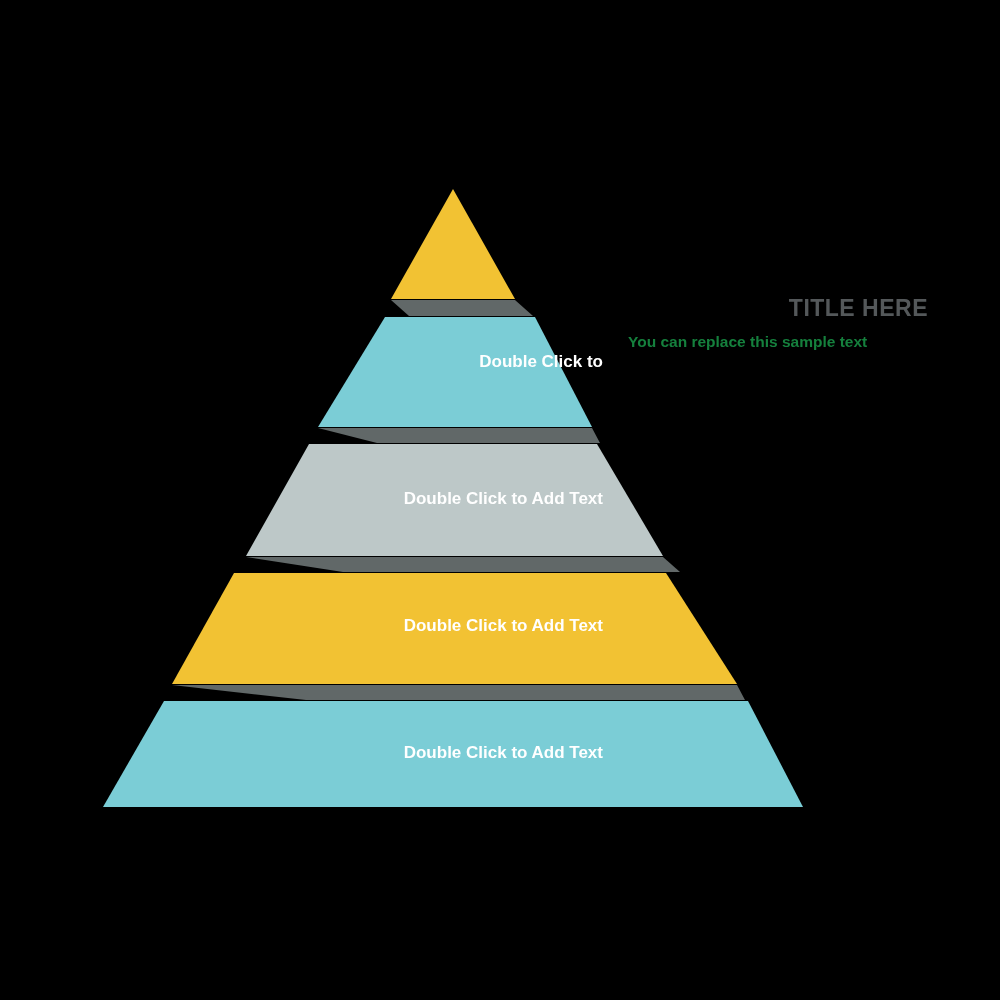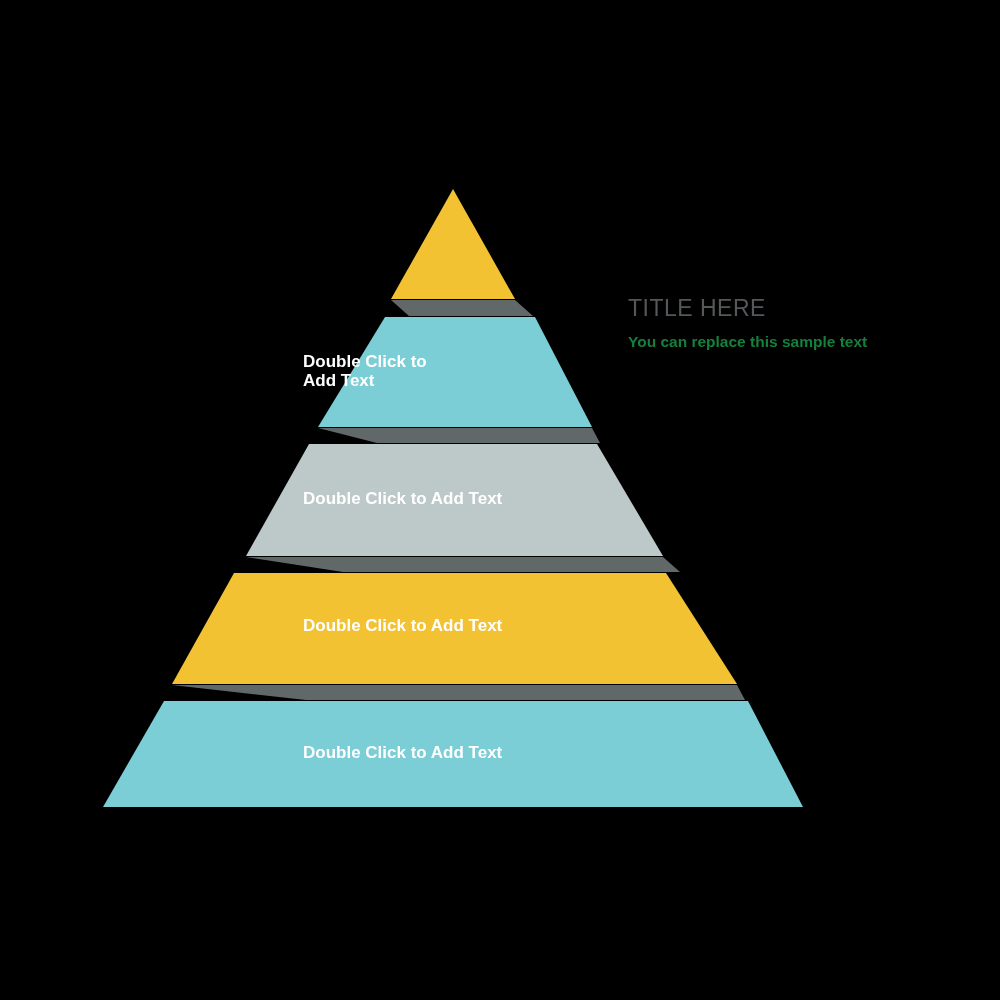--- a/index.html
+++ b/index.html
@@ -19,44 +19,45 @@
   }
   .pyramid-svg {
     position: absolute;
     left: 0;
     top: 0;
   }
   .tier-label {
     position: absolute;
     left: 303px;
     width: 300px;
-    text-align: left;
+    text-align: right;
     color: #ffffff;
     font-weight: bold;
     font-size: 17px;
     line-height: 19px;
     cursor: default;
     user-select: none;
   }
   .label-t2 { top: 352px; }
   .label-t3 { top: 489px; }
   .label-t4 { top: 616px; }
   .label-t5 { top: 743px; }
   .side-panel {
     position: absolute;
     left: 628px;
     top: 296px;
     width: 300px;
   }
   .side-title {
     color: #54585a;
-    font-weight: normal;
+    font-weight: bold;
     font-size: 23px;
     letter-spacing: 0.5px;
     line-height: 24px;
+    text-align: right;
   }
   .side-body {
     margin-top: 13px;
     color: #15803d;
     font-weight: bold;
     font-size: 15.5px;
     line-height: 18px;
   }
 </style>
 </head>
@@ -80,21 +81,20 @@
 
     <polygon points="234,573 666,573 737,684 172,684" fill="#F2C233"></polygon>
 
     <polygon points="172,685 737,685 745,700 306,700" fill="#616868"></polygon>
 
     <polygon points="164,701 748,701 803,807 103,807" fill="#7BCDD6"></polygon>
   </svg>
 
   <div class="tier-label label-t2">
     <div>Double Click to</div>
-    <div>Add Text</div>
   </div>
 
   <div class="tier-label label-t3">Double Click to Add Text</div>
 
   <div class="tier-label label-t4">Double Click to Add Text</div>
 
   <div class="tier-label label-t5">Double Click to Add Text</div>
 
   <div class="side-panel">
     <div class="side-title">TITLE HERE</div>

